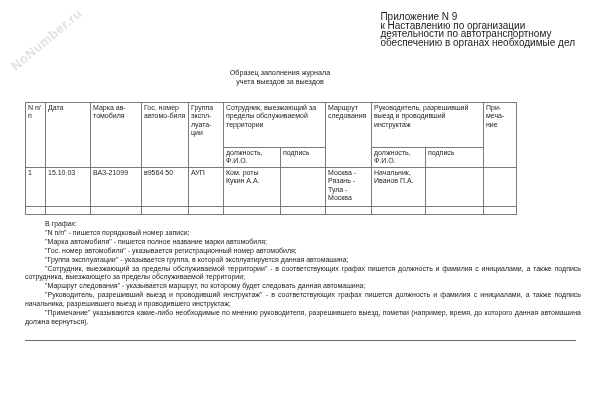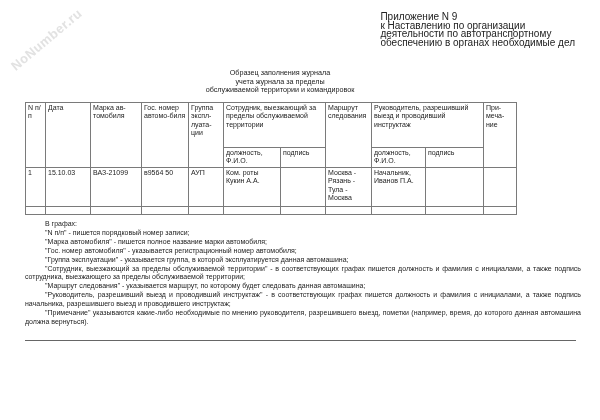--- a/index.html
+++ b/index.html
@@ -28,22 +28,21 @@
 
 <div class="appendix">
   <div>Приложение N 9</div>
   <div>к Наставлению по организации</div>
   <div>деятельности по автотранспортному</div>
   <div>обеспечению в органах необходимые дел</div>
 </div>
 
 <div class="title">
   <div>Образец заполнения журнала</div>
-  <div>учета журнала за пределы</div>
-  <div>обслуживаемой территории и командировок</div>
+  <div>учета выездов за выездов</div>
 </div>
 
 <table class="journal">
   <colgroup>
     <col style="width:20px">
       <col style="width:45px">
       <col style="width:51px">
       <col style="width:47px">
     <col style="width:35px">
       <col style="width:57px">

